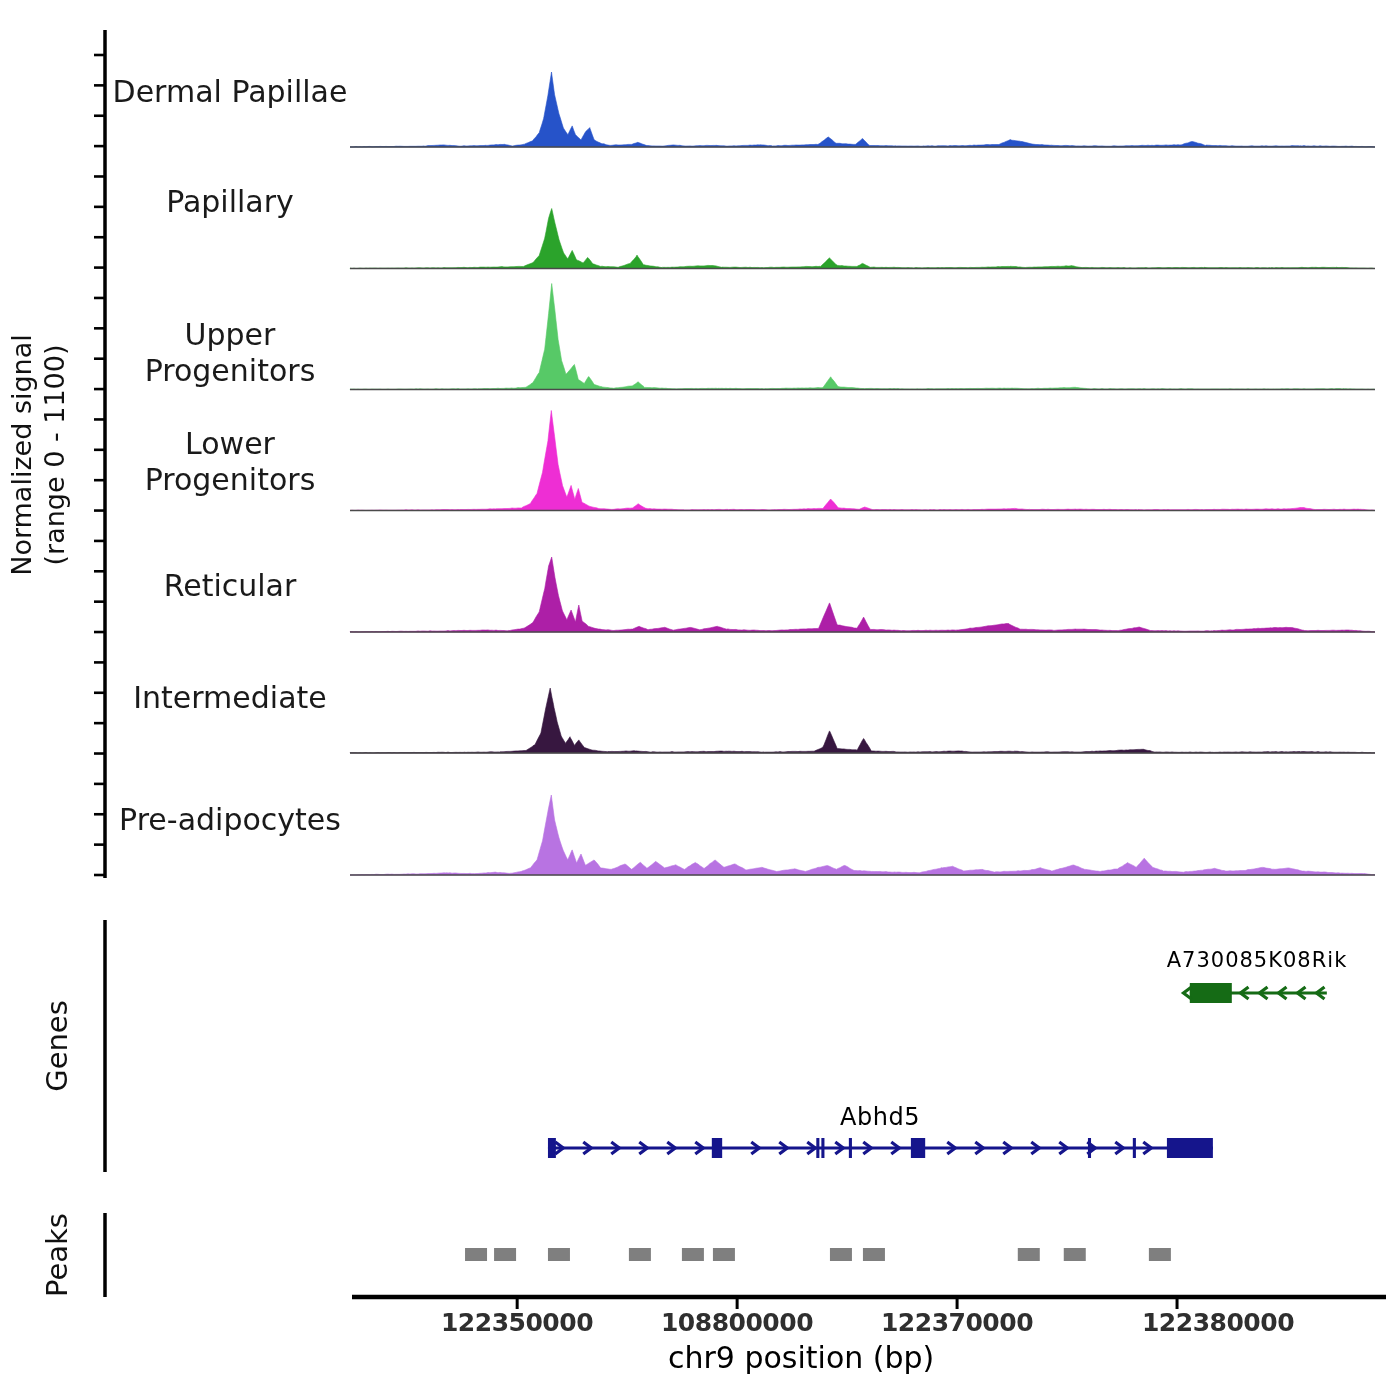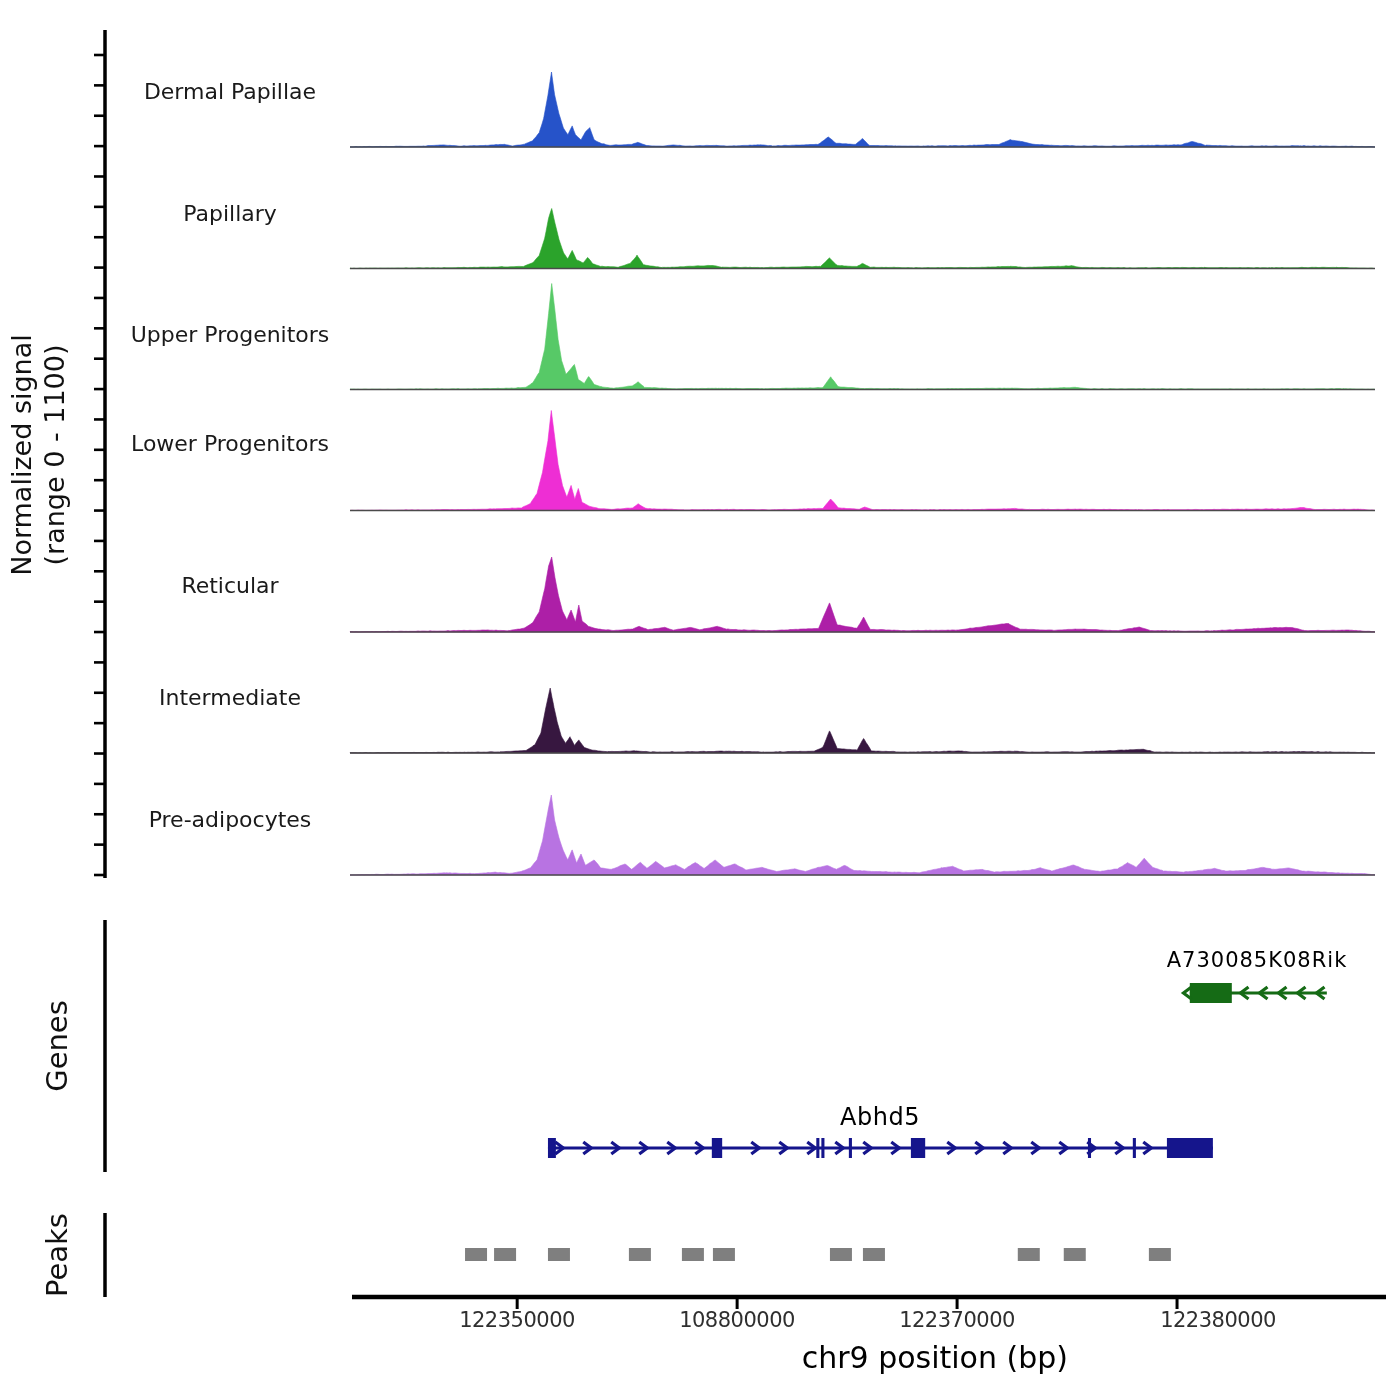--- a/index.html
+++ b/index.html
@@ -2,27 +2,27 @@
 <html><head>
 <meta charset="utf-8">
 <style>
   html,body{margin:0;padding:0;}
   body{
     width:1400px;height:1400px;position:relative;background:#ffffff;
     font-family:"DejaVu Sans", sans-serif;overflow:hidden;color:#1a1a1a;
   }
   #fig{position:absolute;left:0;top:0;}
   .abs{position:absolute;}
-  .track-label{width:240px;left:110px;text-align:center;font-size:22px;line-height:36px;color:#1a1a1a;}
+  .track-label{width:240px;left:110px;text-align:center;font-size:30px;line-height:36px;color:#1a1a1a;}
   .rot{transform:translate(-50%,-50%) rotate(-90deg);white-space:nowrap;text-align:center;}
   .yaxis-label{font-size:27px;line-height:33px;color:#111;}
   .section-label{font-size:29px;color:#111;}
   .gene-label{text-align:center;color:#000;}
-  .xtick-label{width:220px;text-align:center;font-size:21px;letter-spacing:-0.5px;color:#2f2f2f;top:1308px;}
-  .xaxis-title{width:400px;left:668px;top:1340px;text-align:right;font-size:30px;color:#000;}
+  .xtick-label{width:220px;text-align:center;font-size:25px;letter-spacing:-0.5px;color:#2f2f2f;top:1308px;font-weight:bold;}
+  .xaxis-title{width:400px;left:668px;top:1340px;text-align:left;font-size:30px;color:#000;}
 </style>
 </head>
 <body>
 
 <svg id="fig" width="1400" height="1400" viewBox="0 0 1400 1400">
     <g>
       <path d="M 350 147 L 350.0 147.0 L 352.0 147.0 L 354.0 146.9 L 356.0 146.6 L 358.0 146.9 L 360.0 146.7 L 362.0 146.9 L 364.0 146.6 L 366.0 146.8 L 368.0 146.5 L 370.0 146.4 L 372.0 146.8 L 374.0 146.7 L 376.0 146.5 L 378.0 146.6 L 380.0 146.4 L 382.0 146.5 L 384.0 146.6 L 386.0 146.4 L 388.0 146.6 L 390.0 146.5 L 392.0 146.5 L 394.0 146.5 L 396.0 146.2 L 398.0 146.3 L 400.0 146.2 L 402.0 146.3 L 404.0 146.4 L 406.0 146.4 L 408.0 146.4 L 410.0 146.3 L 412.0 146.3 L 414.0 146.3 L 416.0 146.3 L 418.0 146.2 L 420.0 146.2 L 422.0 146.2 L 424.0 145.9 L 424.8 146.2 L 426.0 146.1 L 428.0 145.6 L 430.0 145.6 L 432.0 145.5 L 434.0 145.4 L 436.0 145.3 L 438.0 145.2 L 440.0 145.0 L 442.0 145.0 L 442.4 144.9 L 444.0 144.9 L 446.0 145.2 L 448.0 145.4 L 450.0 145.3 L 452.0 145.6 L 454.0 145.6 L 456.0 145.7 L 458.0 146.0 L 460.0 146.2 L 460.0 146.2 L 462.0 146.1 L 464.0 145.7 L 466.0 146.0 L 468.0 145.9 L 470.0 145.8 L 472.0 145.8 L 474.0 145.6 L 476.0 145.8 L 478.0 145.7 L 480.0 145.6 L 482.0 145.6 L 484.0 145.5 L 486.0 145.3 L 486.4 145.4 L 488.0 145.4 L 490.0 145.1 L 492.0 144.9 L 494.0 144.9 L 496.0 144.6 L 498.0 144.8 L 500.0 144.4 L 502.0 144.5 L 504.0 144.4 L 504.0 144.2 L 506.0 144.8 L 508.0 145.0 L 510.0 145.5 L 512.0 145.9 L 512.8 146.0 L 514.0 145.7 L 516.0 145.3 L 518.0 145.1 L 520.0 145.0 L 522.0 144.7 L 523.8 144.3 L 524.0 144.4 L 526.0 143.4 L 528.0 142.7 L 530.0 141.8 L 532.0 141.1 L 532.6 140.7 L 534.0 138.9 L 536.0 136.8 L 538.0 134.1 L 539.2 132.8 L 540.0 130.1 L 542.0 123.9 L 543.6 118.6 L 544.0 116.4 L 546.0 105.7 L 548.0 94.9 L 548.0 94.7 L 550.0 81.7 L 551.5 72.0 L 552.0 75.9 L 554.0 90.6 L 554.6 94.8 L 556.0 100.9 L 558.0 109.7 L 559.0 113.9 L 560.0 117.0 L 562.0 123.6 L 563.4 128.0 L 564.0 129.0 L 566.0 132.1 L 567.8 134.6 L 568.0 134.5 L 570.0 130.2 L 572.0 126.3 L 572.2 125.9 L 574.0 131.0 L 575.5 134.7 L 576.0 135.3 L 578.0 137.2 L 580.0 138.9 L 581.0 140.0 L 582.0 138.0 L 584.0 134.4 L 585.4 132.0 L 586.0 131.2 L 588.0 129.4 L 589.8 127.6 L 590.0 128.4 L 592.0 134.1 L 594.0 139.4 L 594.2 139.7 L 596.0 141.0 L 598.0 142.0 L 600.0 142.8 L 600.8 143.3 L 602.0 143.8 L 604.0 143.8 L 606.0 144.7 L 608.0 145.1 L 609.5 145.3 L 610.0 145.4 L 612.0 145.3 L 614.0 145.0 L 616.0 144.8 L 618.0 145.0 L 620.0 145.0 L 622.0 144.9 L 624.0 144.8 L 626.0 144.7 L 628.0 144.4 L 630.0 144.4 L 631.5 144.4 L 632.0 144.3 L 634.0 143.5 L 636.0 143.0 L 638.0 142.2 L 638.1 142.5 L 640.0 143.1 L 642.0 143.9 L 644.0 144.6 L 646.0 145.3 L 646.9 145.6 L 648.0 145.5 L 650.0 145.8 L 652.0 145.9 L 654.0 145.9 L 656.0 146.0 L 658.0 146.0 L 660.0 146.0 L 662.0 146.1 L 662.3 146.1 L 664.0 146.0 L 666.0 145.8 L 668.0 145.4 L 670.0 145.3 L 672.0 145.1 L 673.3 144.9 L 674.0 145.0 L 676.0 145.2 L 678.0 145.4 L 680.0 145.3 L 682.0 145.8 L 684.0 145.9 L 686.0 146.1 L 686.5 146.0 L 688.0 146.0 L 690.0 145.9 L 692.0 146.1 L 694.0 146.0 L 696.0 145.8 L 698.0 145.7 L 700.0 145.6 L 702.0 145.7 L 704.0 145.7 L 706.0 145.4 L 708.0 145.4 L 710.0 145.6 L 712.0 145.5 L 714.0 145.4 L 715.1 145.5 L 716.0 145.3 L 718.0 145.6 L 720.0 145.7 L 722.0 145.8 L 724.0 145.8 L 726.0 146.1 L 728.0 146.1 L 728.3 146.0 L 730.0 145.9 L 732.0 145.9 L 734.0 145.7 L 736.0 145.9 L 738.0 145.8 L 740.0 145.7 L 742.0 145.5 L 744.0 145.4 L 746.0 145.4 L 748.0 145.4 L 750.0 145.1 L 752.0 145.3 L 754.0 145.0 L 756.0 145.1 L 758.0 144.8 L 759.1 145.0 L 760.0 144.8 L 762.0 144.9 L 764.0 145.0 L 766.0 145.3 L 768.0 145.7 L 770.0 145.5 L 772.0 145.8 L 772.3 146.0 L 774.0 145.9 L 776.0 145.9 L 778.0 145.5 L 780.0 145.7 L 782.0 145.7 L 784.0 145.3 L 786.0 145.3 L 788.0 145.5 L 790.0 145.4 L 792.0 145.2 L 794.0 145.2 L 796.0 145.0 L 798.0 145.1 L 800.0 145.1 L 802.0 144.9 L 804.0 144.9 L 806.0 144.7 L 808.0 144.7 L 810.0 144.5 L 812.0 144.5 L 814.0 144.5 L 816.0 144.3 L 818.0 144.5 L 818.5 144.1 L 820.0 143.3 L 822.0 141.6 L 824.0 140.3 L 826.0 138.6 L 828.0 137.1 L 828.4 137.0 L 830.0 138.3 L 832.0 139.8 L 834.0 141.7 L 836.0 143.3 L 836.1 143.3 L 838.0 143.3 L 840.0 143.3 L 842.0 143.8 L 844.0 143.8 L 846.0 143.7 L 848.0 144.1 L 850.0 144.1 L 852.0 144.3 L 854.0 144.4 L 855.9 144.3 L 856.0 144.1 L 858.0 142.3 L 860.0 140.7 L 862.0 138.9 L 862.5 138.4 L 864.0 140.1 L 866.0 142.1 L 868.0 144.3 L 869.1 145.2 L 870.0 145.5 L 872.0 145.5 L 874.0 145.5 L 876.0 145.6 L 878.0 145.5 L 880.0 145.7 L 882.0 145.7 L 884.0 145.8 L 886.0 145.6 L 888.0 145.8 L 890.0 145.8 L 892.0 145.8 L 894.0 146.0 L 895.5 145.8 L 896.0 146.0 L 898.0 145.9 L 900.0 145.9 L 902.0 146.0 L 904.0 146.0 L 906.0 146.0 L 908.0 146.1 L 910.0 146.0 L 912.0 146.0 L 914.0 146.1 L 916.0 146.0 L 918.0 145.9 L 920.0 146.2 L 922.0 146.2 L 924.0 145.9 L 924.1 146.0 L 926.0 146.0 L 928.0 145.8 L 930.0 146.0 L 932.0 145.7 L 934.0 146.1 L 936.0 146.1 L 938.0 145.7 L 940.0 145.8 L 942.0 145.7 L 944.0 145.7 L 946.0 145.8 L 948.0 146.0 L 950.0 145.6 L 952.0 145.8 L 954.0 145.6 L 956.0 145.6 L 958.0 145.8 L 960.0 145.8 L 962.0 145.6 L 963.7 145.6 L 964.0 145.7 L 966.0 145.7 L 968.0 145.5 L 970.0 145.3 L 972.0 145.5 L 974.0 145.0 L 976.0 145.3 L 978.0 145.1 L 980.0 145.1 L 982.0 145.0 L 984.0 144.9 L 986.0 144.6 L 988.0 144.6 L 990.0 144.8 L 992.0 144.5 L 994.0 144.6 L 996.0 144.5 L 998.0 144.5 L 998.9 144.5 L 1000.0 144.0 L 1002.0 143.0 L 1004.0 142.4 L 1006.0 141.4 L 1008.0 140.7 L 1009.9 139.8 L 1010.0 139.6 L 1012.0 140.3 L 1014.0 140.4 L 1016.0 140.8 L 1018.0 141.0 L 1020.0 141.2 L 1020.9 141.5 L 1022.0 141.5 L 1024.0 142.1 L 1026.0 142.5 L 1028.0 143.0 L 1030.0 143.6 L 1032.0 144.0 L 1034.0 144.3 L 1034.1 144.3 L 1036.0 144.5 L 1038.0 144.6 L 1040.0 144.7 L 1042.0 144.6 L 1044.0 144.9 L 1046.0 145.0 L 1048.0 145.1 L 1050.0 145.3 L 1051.7 145.2 L 1052.0 145.3 L 1054.0 145.4 L 1056.0 145.5 L 1058.0 145.5 L 1060.0 145.7 L 1062.0 145.7 L 1064.0 145.5 L 1066.0 145.4 L 1068.0 145.6 L 1070.0 145.8 L 1072.0 145.6 L 1074.0 145.8 L 1076.0 146.0 L 1078.0 145.9 L 1078.1 145.9 L 1080.0 146.0 L 1082.0 146.0 L 1084.0 145.8 L 1086.0 145.9 L 1088.0 146.1 L 1090.0 146.0 L 1092.0 146.0 L 1094.0 145.7 L 1096.0 145.8 L 1098.0 146.0 L 1100.0 146.0 L 1102.0 145.9 L 1104.0 146.1 L 1106.0 146.2 L 1108.0 146.2 L 1110.0 146.2 L 1111.1 146.2 L 1112.0 146.0 L 1114.0 145.8 L 1116.0 145.9 L 1118.0 146.1 L 1120.0 146.0 L 1122.0 146.0 L 1124.0 145.9 L 1126.0 145.7 L 1128.0 145.8 L 1130.0 145.8 L 1132.0 145.6 L 1134.0 145.8 L 1136.0 145.7 L 1138.0 145.7 L 1140.0 145.6 L 1142.0 145.3 L 1144.0 145.4 L 1146.0 145.5 L 1148.0 145.2 L 1150.0 145.5 L 1152.0 145.3 L 1154.0 145.5 L 1156.0 145.1 L 1158.0 145.1 L 1160.0 145.3 L 1162.0 145.3 L 1164.0 145.2 L 1166.0 144.9 L 1168.0 145.2 L 1170.0 145.1 L 1172.0 145.1 L 1174.0 144.7 L 1176.0 145.0 L 1178.0 144.7 L 1180.0 145.0 L 1181.4 144.8 L 1182.0 144.7 L 1184.0 143.8 L 1186.0 143.2 L 1188.0 142.9 L 1190.0 142.0 L 1192.0 141.5 L 1192.4 141.5 L 1194.0 141.9 L 1196.0 142.5 L 1198.0 143.2 L 1200.0 143.5 L 1202.0 144.1 L 1204.0 145.0 L 1205.6 145.4 L 1206.0 145.1 L 1208.0 145.2 L 1210.0 145.3 L 1212.0 145.5 L 1214.0 145.6 L 1216.0 145.5 L 1218.0 145.7 L 1220.0 145.4 L 1222.0 145.7 L 1224.0 145.7 L 1226.0 145.7 L 1228.0 145.9 L 1230.0 146.0 L 1232.0 145.7 L 1234.0 145.9 L 1236.0 146.1 L 1238.0 146.1 L 1240.0 146.1 L 1242.0 146.0 L 1243.0 146.2 L 1244.0 146.2 L 1246.0 146.2 L 1248.0 146.2 L 1250.0 145.9 L 1252.0 145.8 L 1254.0 146.1 L 1256.0 146.1 L 1258.0 146.1 L 1260.0 146.1 L 1262.0 145.8 L 1264.0 146.1 L 1266.0 145.8 L 1268.0 146.1 L 1270.0 146.1 L 1272.0 146.1 L 1274.0 145.9 L 1276.0 145.8 L 1278.0 146.0 L 1280.0 146.1 L 1282.0 146.0 L 1284.0 146.1 L 1286.0 146.0 L 1288.0 146.0 L 1290.0 146.0 L 1292.0 145.6 L 1294.0 145.7 L 1296.0 145.8 L 1298.0 145.7 L 1300.0 145.9 L 1300.2 145.8 L 1302.0 146.0 L 1304.0 145.6 L 1306.0 146.1 L 1308.0 145.9 L 1310.0 146.1 L 1312.0 146.1 L 1314.0 145.8 L 1316.0 146.1 L 1318.0 146.2 L 1320.0 145.8 L 1322.0 146.1 L 1324.0 146.1 L 1326.0 145.9 L 1328.0 146.1 L 1330.0 146.3 L 1332.0 146.1 L 1334.0 146.1 L 1336.0 146.2 L 1338.0 146.4 L 1340.0 146.4 L 1342.0 146.3 L 1344.0 146.3 L 1346.0 146.1 L 1348.0 146.4 L 1350.0 146.3 L 1352.0 146.1 L 1353.0 146.3 L 1354.0 146.5 L 1356.0 146.4 L 1358.0 146.6 L 1360.0 146.6 L 1362.0 146.4 L 1364.0 146.7 L 1366.0 146.8 L 1368.0 146.6 L 1370.0 146.5 L 1372.0 146.6 L 1374.0 146.9 L 1375 147 Z" fill="#2653c9" stroke="#2653c9" stroke-width="0.6"></path>
       <line x1="350" x2="1375" y1="147" y2="147" stroke="#4a4a4a" stroke-width="1.3"></line>
     </g>
     <g>
@@ -144,21 +144,21 @@
     <g>
       <line x1="352" x2="1386" y1="1297" y2="1297" stroke="#000" stroke-width="4.5"></line>
       <line x1="517.1673819742489" x2="517.1673819742489" y1="1299" y2="1309" stroke="#000" stroke-width="3"></line>
       <line x1="737.1244635193134" x2="737.1244635193134" y1="1299" y2="1309" stroke="#000" stroke-width="3"></line>
       <line x1="957.0815450643777" x2="957.0815450643777" y1="1299" y2="1309" stroke="#000" stroke-width="3"></line>
       <line x1="1177.038626609442" x2="1177.038626609442" y1="1299" y2="1309" stroke="#000" stroke-width="3"></line>
     </g>
   </svg>
 
 <div class="abs track-label" style="top:74px">Dermal Papillae</div>
-<div class="abs track-label" style="top:196px">Papillary</div>
+<div class="abs track-label" style="top:184px">Papillary</div>
 <div class="abs track-label" style="top:317px">Upper Progenitors</div>
 <div class="abs track-label" style="top:426px">Lower Progenitors</div>
 <div class="abs track-label" style="top:568px">Reticular</div>
 <div class="abs track-label" style="top:680px">Intermediate</div>
 <div class="abs track-label" style="top:802px">Pre-adipocytes</div>
 
 <div class="abs rot yaxis-label" style="left:38px;top:455px">
   <div>Normalized signal</div>
   <div>(range 0 - 1100)</div>
 </div>

